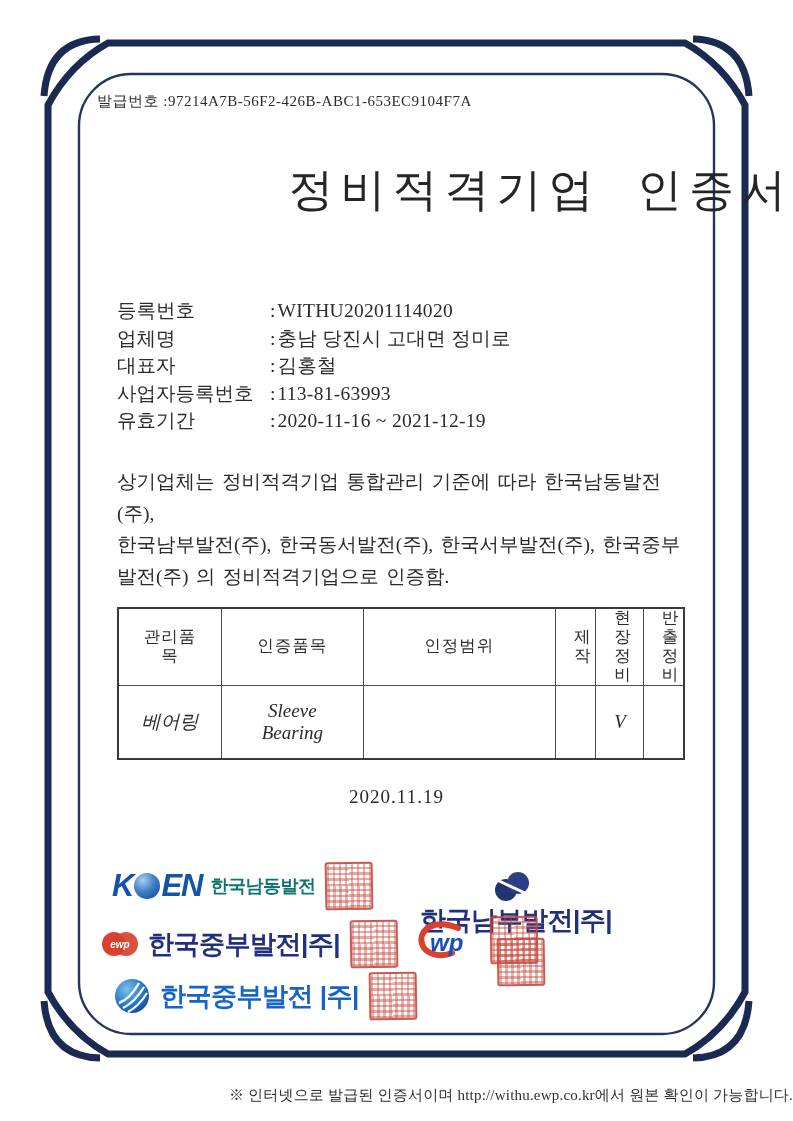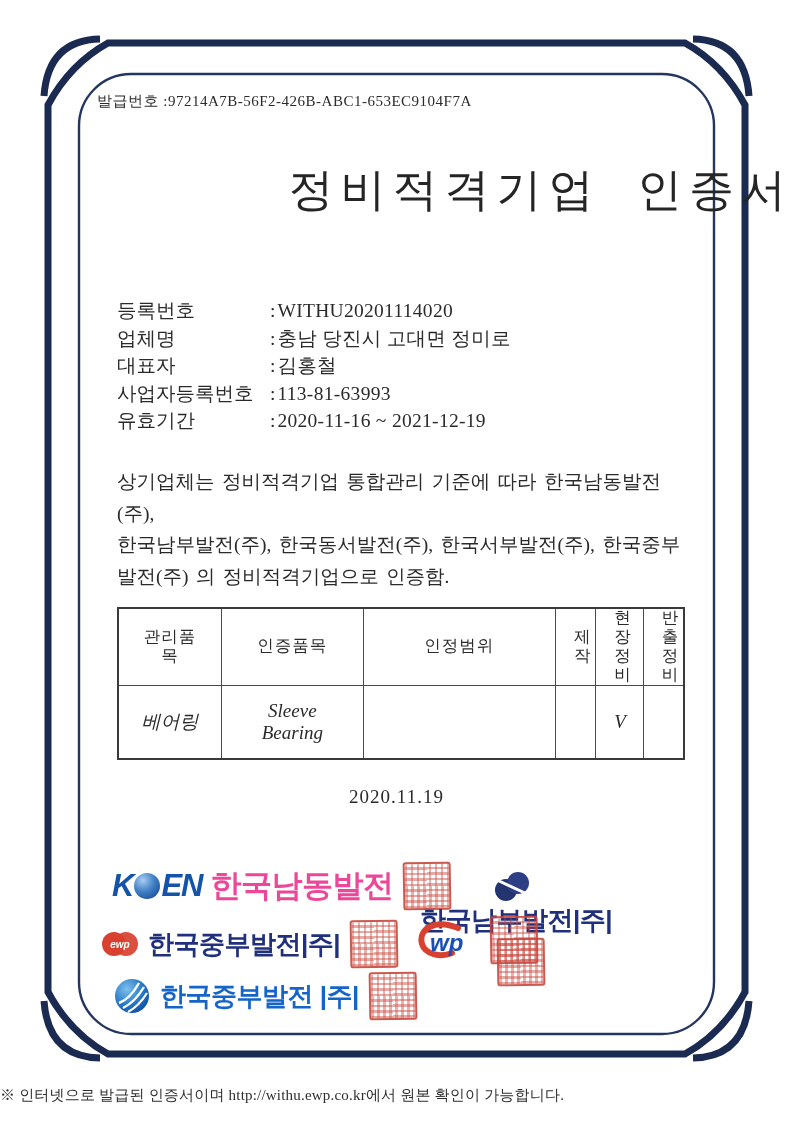--- a/index.html
+++ b/index.html
@@ -44,27 +44,27 @@
     width:44px;height:44px;flex:0 0 44px;margin-left:10px;border:2px solid #c8473c;border-radius:3px;
     background:
       repeating-linear-gradient(0deg, rgba(199,68,57,.50) 0 2.5px, rgba(255,255,255,0) 2.5px 5.5px),
       repeating-linear-gradient(90deg, rgba(199,68,57,.45) 0 2.5px, rgba(255,255,255,0) 2.5px 6px);
     transform:rotate(-1deg);opacity:.9;
   }
   .koen-wordmark{display:flex;align-items:center;font-style:italic;font-weight:900;
     font-size:31px;color:#1353a8;letter-spacing:-1px;margin-right:8px;}
   .koen-sphere{display:inline-block;width:26px;height:26px;border-radius:50%;margin:0 1px;
     background:radial-gradient(circle at 34% 28%, #a8cdf0 0%, #4180c4 45%, #0d3f8f 100%);}
-  .koen .logo-name{font-size:31px;color:#ec4899;}
+  .koen .logo-name{font-size:18px;color:#0f766e;}
   .kospo .logo-name,.ewp .logo-name{font-size:26px;color:#20307c;}
   .kowepo .logo-name{font-size:26px;color:#1c49b0;}
   .komipo .logo-name{font-size:26px;color:#1565c8;}
   .icon-gap{margin-right:8px;display:flex;align-items:center;}
   .footer-note{
-    position:absolute;left:0;top:1086px;width:100%;text-align:left;
+    position:absolute;left:0;top:1086px;width:100%;text-align:right;
     font-size:15px;color:#2d2d2d;letter-spacing:.2px;
   }
 </style>
 </head>
 <body>
 
 <div class="page">
 
   <svg class="frame" width="793" height="1121" viewBox="0 0 793 1121" aria-hidden="true">
 

